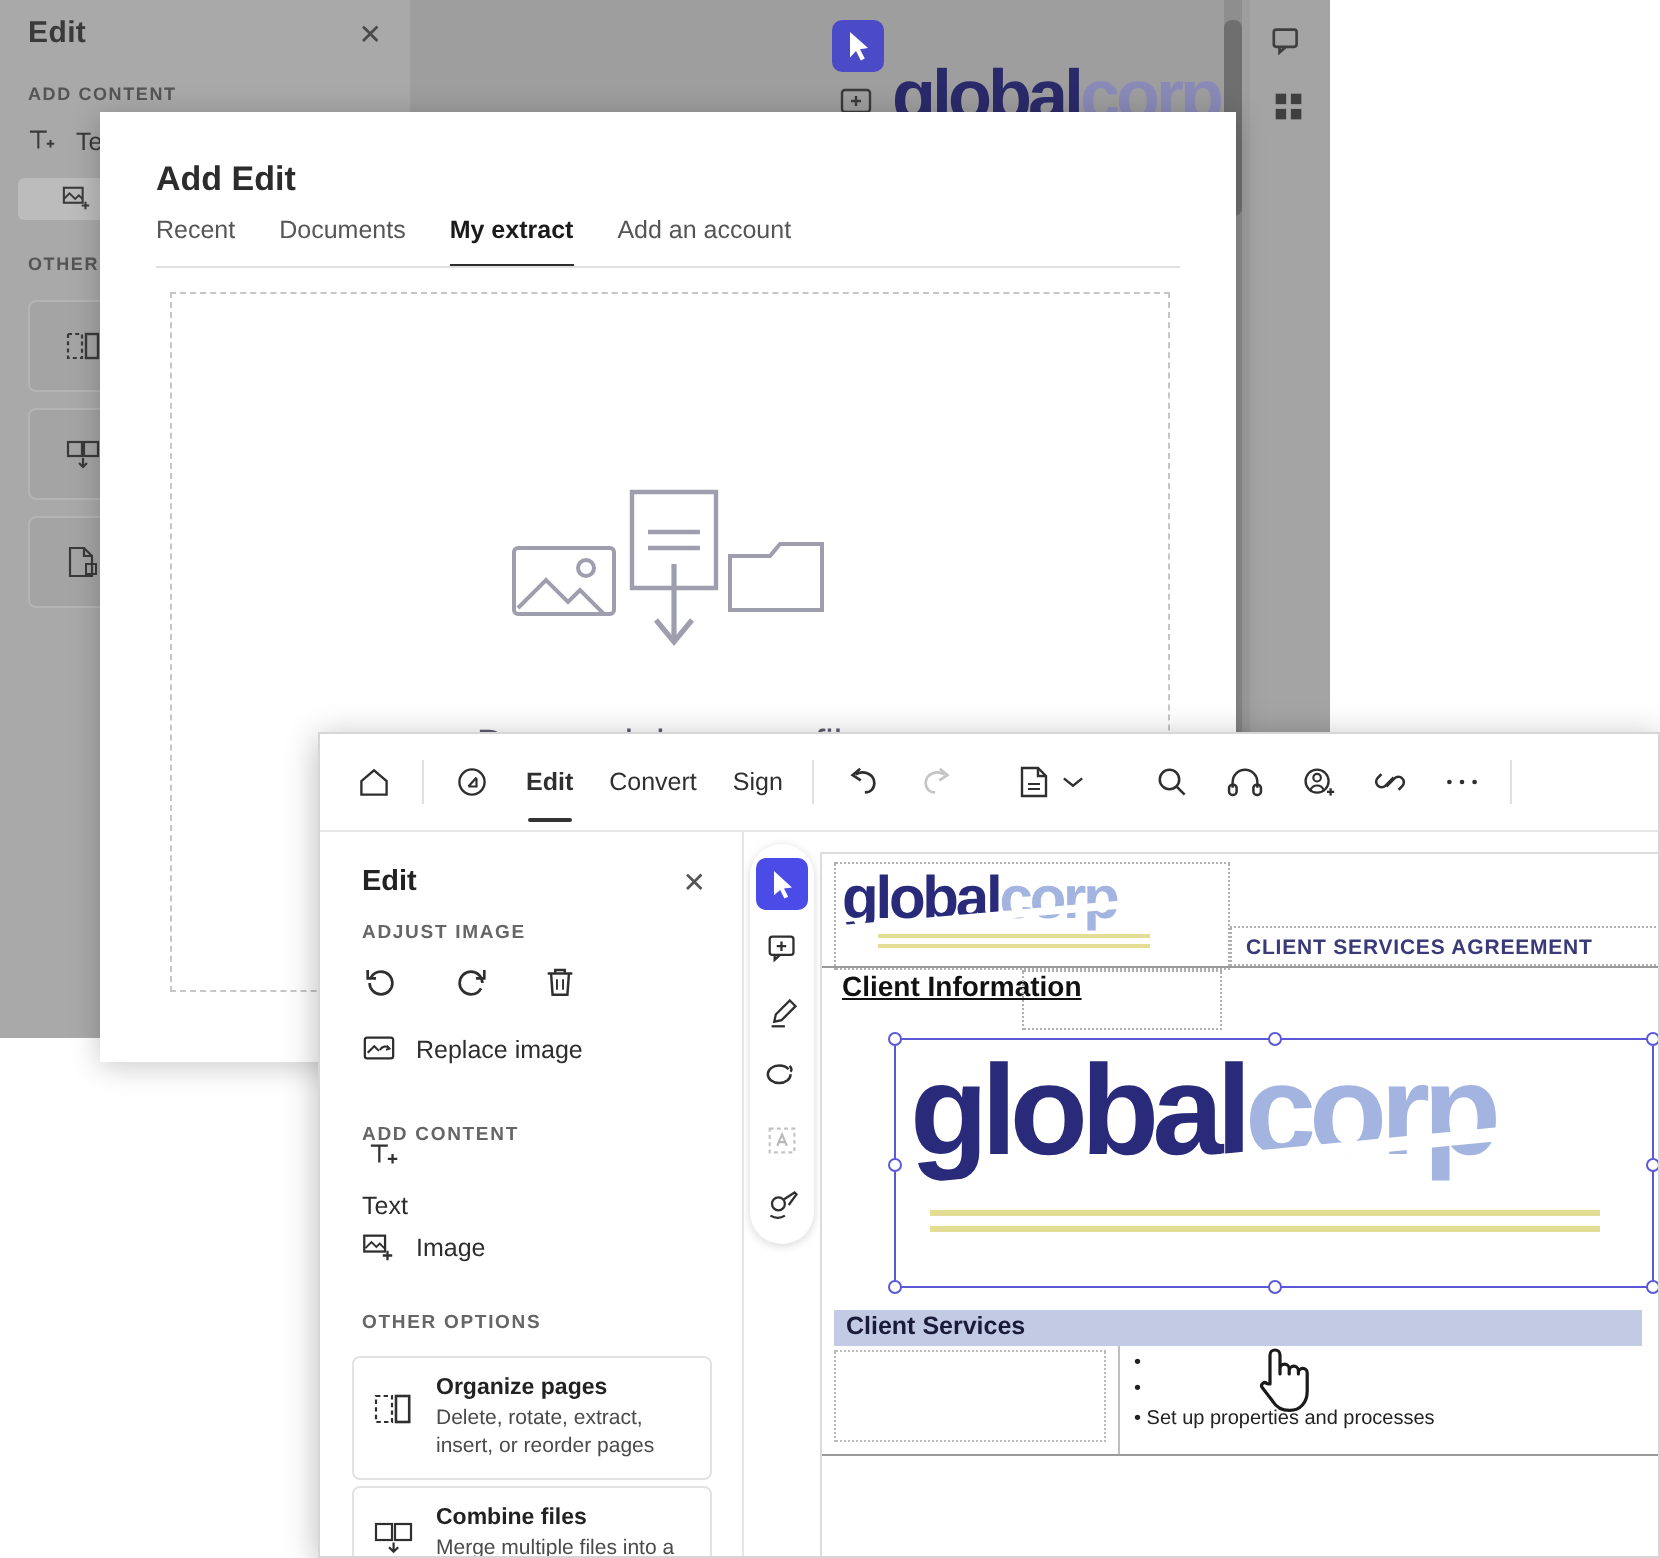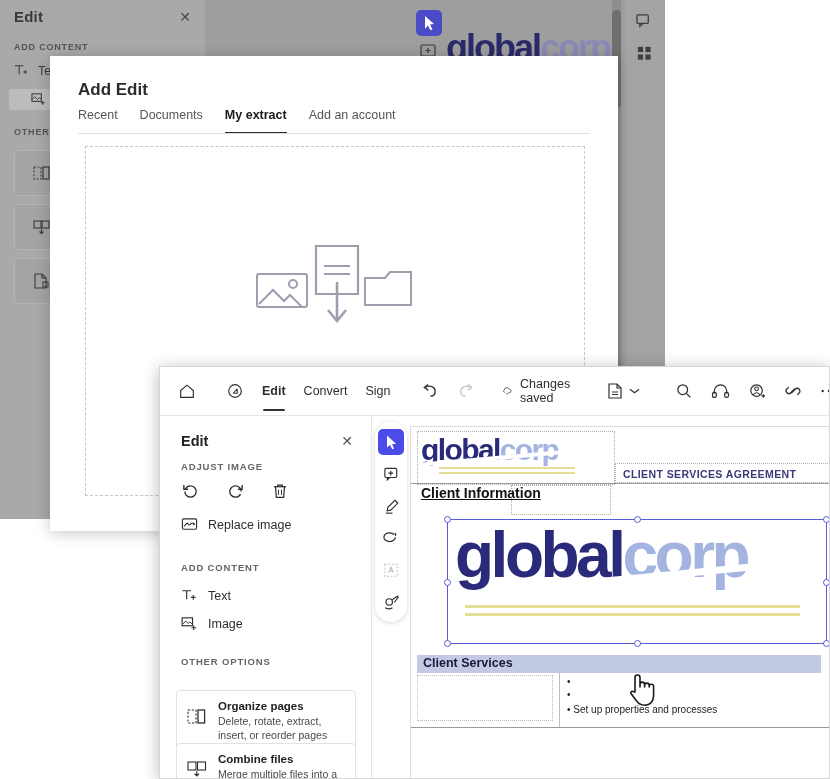--- a/index.html
+++ b/index.html
@@ -366,27 +366,20 @@
           <path d="M6 4.5C10 2 16 4 16 9c0 3-2 5-5 5" stroke="#2f2f2f" stroke-width="1.4" fill="none"></path>
           <path d="M8.5 1.5L4.5 4.8l4.3 2.8" stroke="#2f2f2f" stroke-width="1.4" fill="none"></path>
         </svg>
       </div>
       <div class="tb-item muted">
         <svg width="19" height="17" viewBox="0 0 20 18">
           <path d="M14 4.5C10 2 4 4 4 9c0 3 2 5 5 5" stroke="#c4c4c4" stroke-width="1.4" fill="none"></path>
           <path d="M11.5 1.5l4 3.3-4.3 2.8" stroke="#c4c4c4" stroke-width="1.4" fill="none"></path>
         </svg>
       </div>
-      <div class="tb-item" style="gap:7px; padding-left:16px;">
-        <svg width="18" height="16" viewBox="0 0 20 18">
-          <path d="M14 12a3.2 3.2 0 000-6.4 4.6 4.6 0 00-8.6 1.6A3.4 3.4 0 006 12" stroke="#2f2f2f" stroke-width="1.3" fill="none"></path>
-          <path d="M9 13l1.8 1.8 2.6-3.4" stroke="#2f2f2f" stroke-width="1.3" fill="none"></path>
-        </svg>
-        <span>Changes saved</span>
-      </div>
       <div class="tb-item" style="gap:6px; padding-left:22px;">
         <svg width="16" height="18" viewBox="0 0 16 18">
           <path d="M2 2h8l4 4v10H2z" stroke="#2f2f2f" stroke-width="1.2" fill="none"></path>
           <path d="M10 2v4h4" stroke="#2f2f2f" stroke-width="1.2" fill="none"></path>
           <path d="M5 10h6M5 12.5h6" stroke="#2f2f2f" stroke-width="1"></path>
         </svg>
         <svg width="11" height="8" viewBox="0 0 12 8">
           <path d="M1 2l5 4 5-4" stroke="#2f2f2f" stroke-width="1.3" fill="none"></path>
         </svg>
       </div>
@@ -462,40 +455,40 @@
           <rect x="1.5" y="3" width="15" height="11" rx="1.3" stroke="#2f2f2f" stroke-width="1.2" fill="none"></rect>
           <path d="M3 11l3.5-3.5 2.5 2.5" stroke="#2f2f2f" stroke-width="1.1" fill="none"></path>
           <path d="M9.5 9.5c1-2 3.5-2.4 4.8-.8" stroke="#2f2f2f" stroke-width="1.1" fill="none"></path>
           <path d="M13 7.2l1.6 1.6-1.9.6" stroke="#2f2f2f" stroke-width="1" fill="none"></path>
         </svg>
         <span>Replace image</span>
       </div>
 
       <div class="fp-section" style="top:146px;">ADD CONTENT</div>
 
-      <div class="fp-row" style="top:171px;">
+      <div class="fp-row" style="top:153px;flex-direction:column;">
         <svg width="17" height="17" viewBox="0 0 18 18">
           <path d="M1.5 4h9M6 4v9" stroke="#2f2f2f" stroke-width="1.2" fill="none"></path>
           <path d="M10.5 11h5M13 8.5v5" stroke="#2f2f2f" stroke-width="1.2" fill="none"></path>
         </svg>
         <span>Text</span>
       </div>
 
       <div class="fp-row" style="top:199px;">
         <svg width="17" height="17" viewBox="0 0 18 18">
           <rect x="1.2" y="3" width="11" height="8.4" stroke="#2f2f2f" stroke-width="1.2" fill="none"></rect>
           <path d="M1.8 9.6l3.2-3.2 2.6 2.6 1.8-1.8 2.4 2.4" stroke="#2f2f2f" stroke-width="1" fill="none"></path>
           <path d="M11 13.5h5M13.5 11v5" stroke="#2f2f2f" stroke-width="1.2" fill="none"></path>
         </svg>
         <span>Image</span>
       </div>
 
       <div class="fp-section" style="top:240px;">OTHER OPTIONS</div>
 
-      <div class="fp-card" style="top:274px;">
+      <div class="fp-card" style="top:262px;">
         <div style="padding-top:6px;">
           <svg width="20" height="20" viewBox="0 0 20 20">
             <rect x="1" y="4" width="8" height="13" stroke="#2f2f2f" stroke-width="1.1" fill="none" stroke-dasharray="2.2 1.6"></rect>
             <rect x="11" y="4" width="6.6" height="13" stroke="#2f2f2f" stroke-width="1.3" fill="none"></rect>
           </svg>
         </div>
         <div>
           <div class="ttl">Organize pages</div>
           <div class="sub">Delete, rotate, extract, insert, or reorder pages</div>
         </div>

